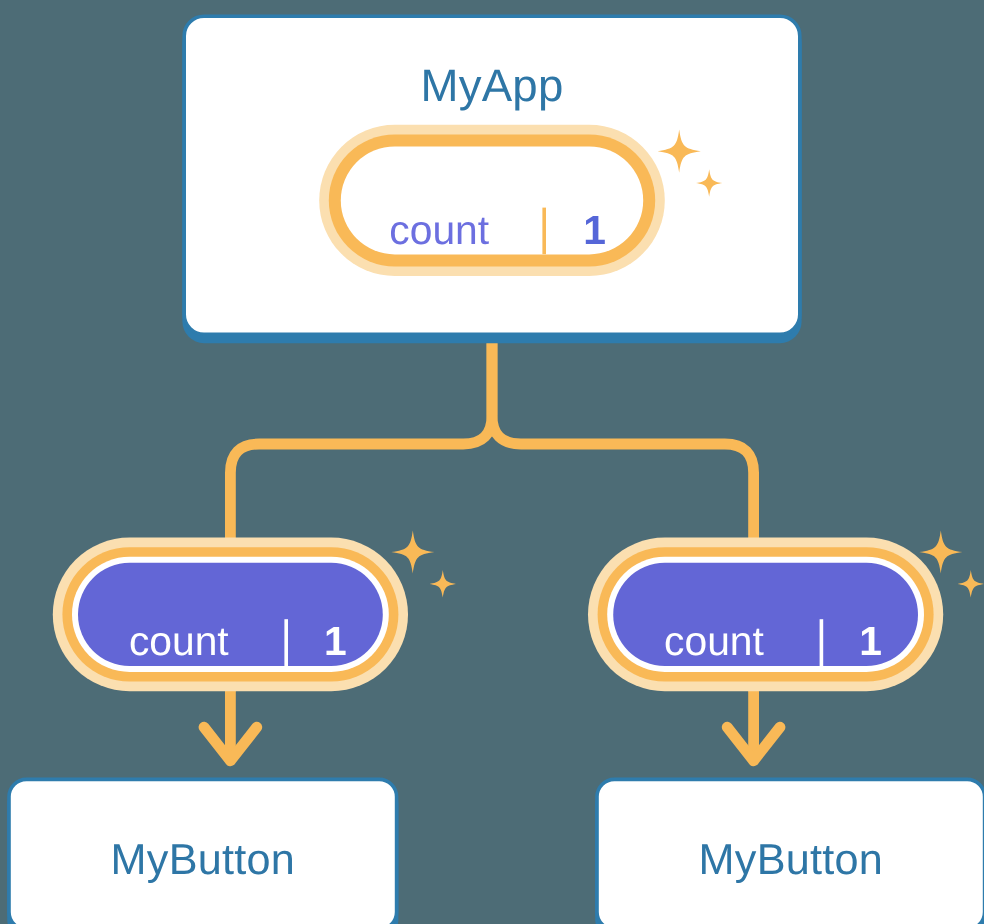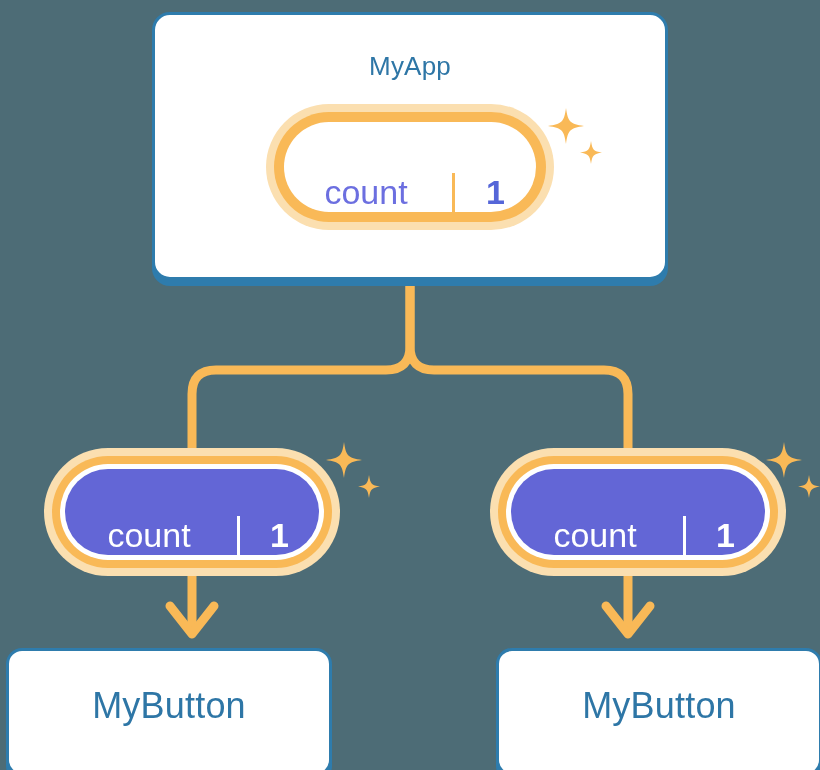--- a/index.html
+++ b/index.html
@@ -34,37 +34,37 @@
     width: 516px;
     height: 268px;
     border-radius: 18px;
   }
   .card-title {
     position: absolute;
     left: 0;
     right: 0;
     text-align: center;
     color: #2e76a6;
-    font-size: 26px;
+    font-size: 38px;
     font-weight: 400;
     letter-spacing: 0.2px;
     white-space: nowrap;
   }
   #app-card .card-title { top: 36px; }
 
   
   .btn-card {
     position: absolute;
     width: 326px;
     height: 128px;
     border-radius: 16px;
   }
   #btn-card-left  { left: 6px;   top: 648px; }
   #btn-card-right { left: 496px; top: 648px; }
-  .btn-card .card-title { top: 34px; font-size: 36px; }
+  .btn-card .card-title { top: 44px; font-size: 36px; }
 
   
   .pill-wrap {
     position: absolute;
   }
   
   .pill-halo {
     position: absolute;
     left: 0; top: 0;
     width: 100%; height: 100%;

